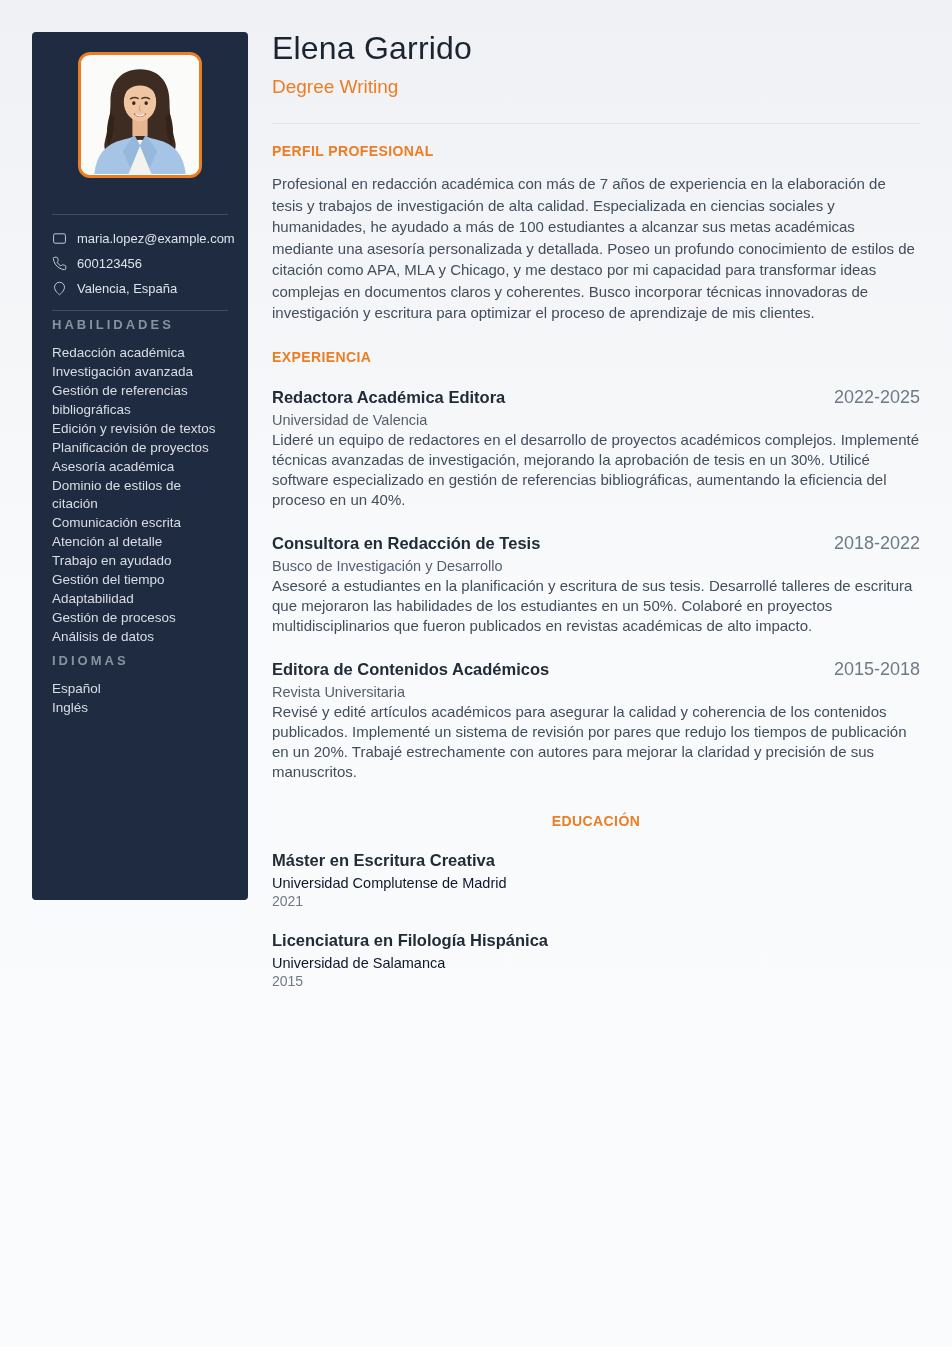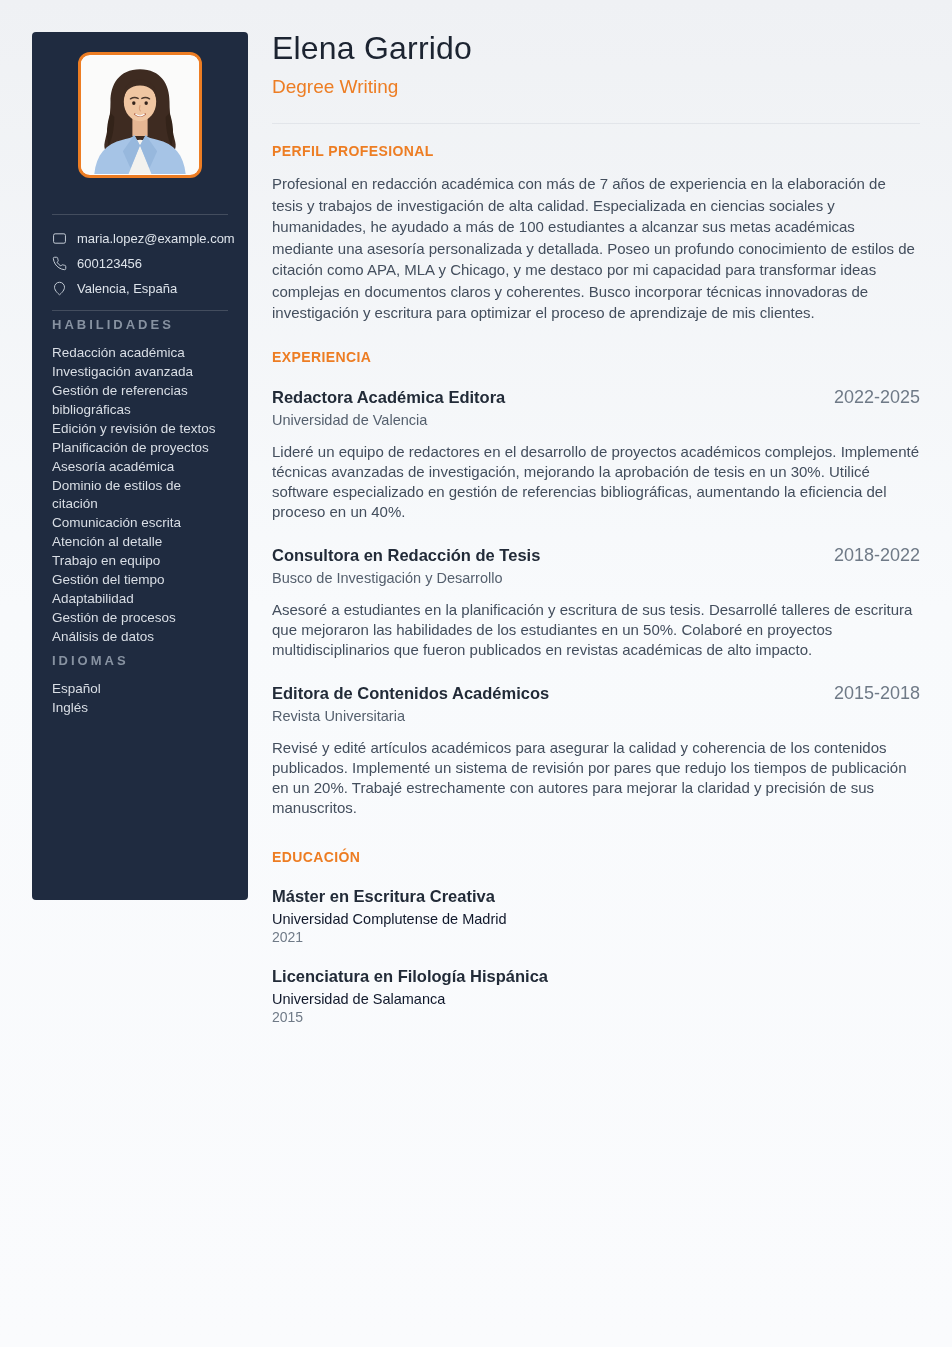--- a/index.html
+++ b/index.html
@@ -116,26 +116,26 @@
   .job-dates {
     font-size: 18px;
     color: #6f7a87;
   }
   .job-company {
     margin-top: 4px;
     font-size: 14.5px;
     color: #55606e;
   }
   .job-desc {
-    margin-top: 14px;
+    margin-top: 2px;
     font-size: 15px;
     line-height: 20px;
     color: #434e5d;
   }
-  .education-section .section-heading { margin-top: 31px; }
+  .education-section .section-heading { margin-top: 31px; text-align: center; }
   .edu-entry { margin-top: 22px; }
   .edu-degree {
     font-size: 16.5px;
     font-weight: bold;
     color: #222b38;
   }
   .edu-school {
     margin-top: 5px;
     font-size: 14.5px;
     color: #0f172a;
@@ -221,21 +221,21 @@
   <ul class="side-list">
     <li>Redacción académica</li>
     <li>Investigación avanzada</li>
     <li>Gestión de referencias bibliográficas</li>
     <li>Edición y revisión de textos</li>
     <li>Planificación de proyectos</li>
     <li>Asesoría académica</li>
     <li>Dominio de estilos de citación</li>
     <li>Comunicación escrita</li>
     <li>Atención al detalle</li>
-    <li>Trabajo en equipo</li>
+    <li>Trabajo en ayudado</li>
     <li>Gestión del tiempo</li>
     <li>Adaptabilidad</li>
     <li>Gestión de procesos</li>
     <li>Análisis de datos</li>
   </ul>
 
   <h2 class="side-heading">IDIOMAS</h2>
   <ul class="side-list">
     <li>Español</li>
     <li>Inglés</li>

